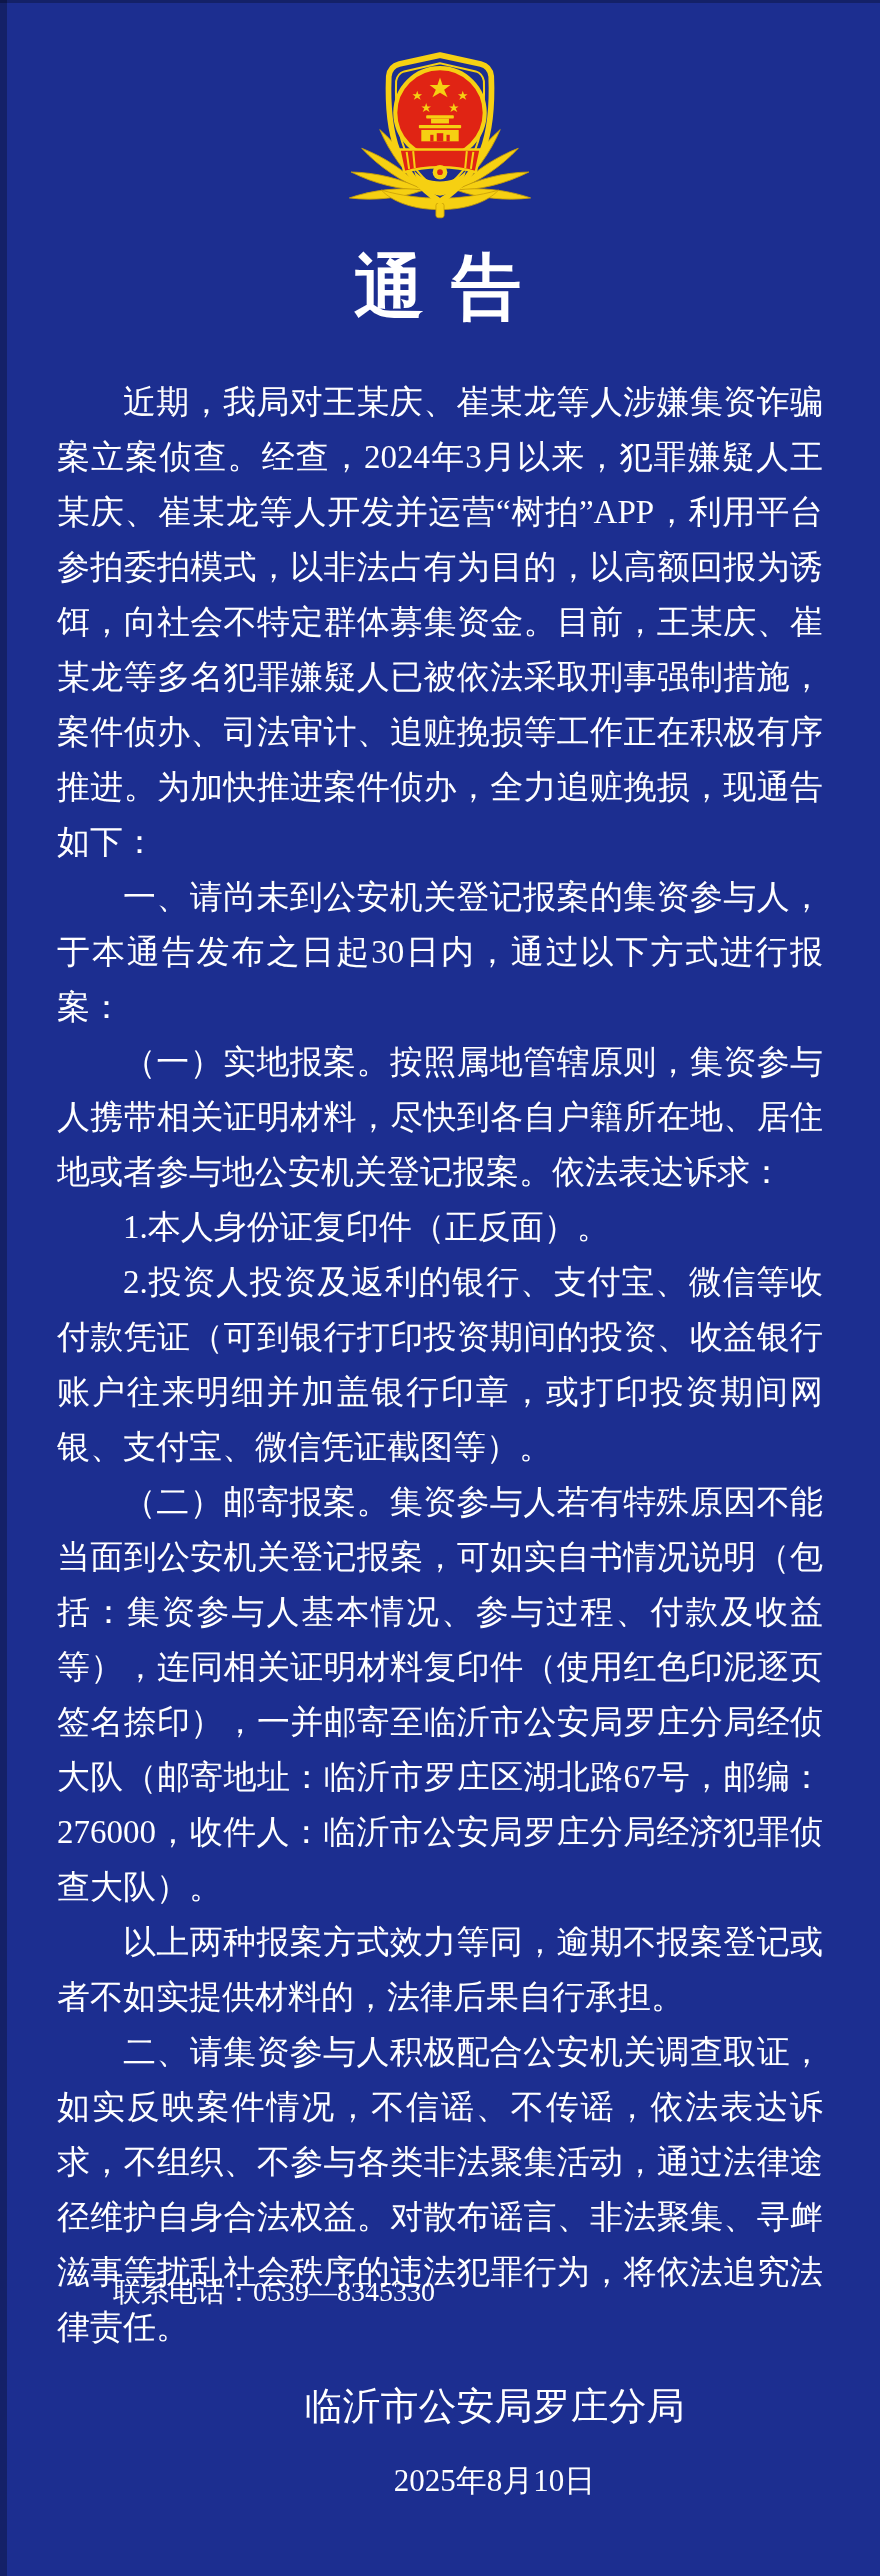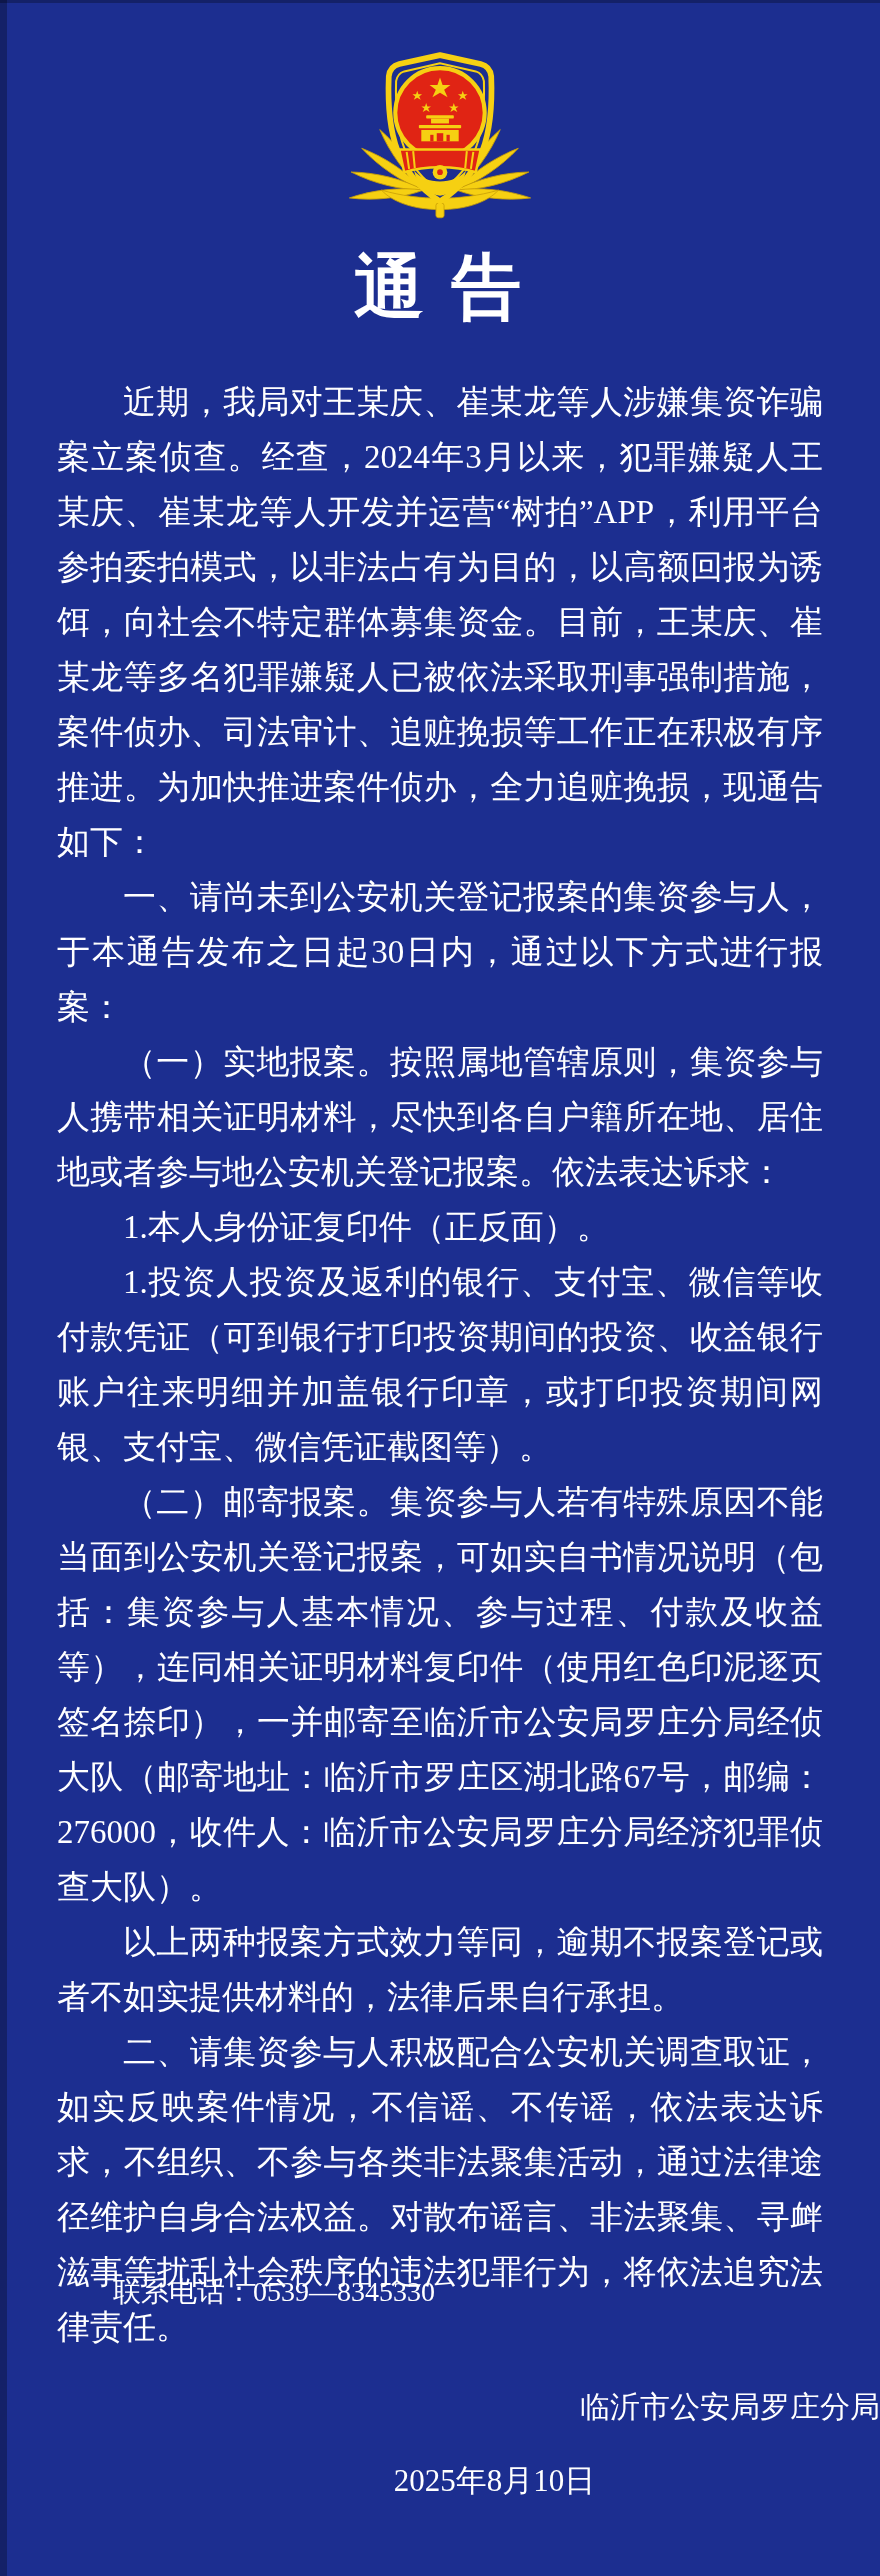--- a/index.html
+++ b/index.html
@@ -74,23 +74,22 @@
     position: absolute;
     top: 2386px;
     left: 0;
     width: 880px;
     box-sizing: border-box;
     padding-left: 109px;
     text-align: center;
   }
   .signature {
     margin: 0;
-    font-size: 30px;
+    font-size: 38px;
     line-height: 41px;
-    text-align: right;
   }
   .issue-date {
     margin: 33px 0 0 0;
     font-size: 31px;
     line-height: 41px;
   }
 </style>
 </head>
 <body>
 
@@ -147,21 +146,21 @@
   </div>
 
   <h1 class="title">通  告</h1>
 
   <div class="body-text">
 
   <p class="para">近期，我局对王某庆、崔某龙等人涉嫌集资诈骗案立案侦查。经查，2024年3月以来，犯罪嫌疑人王某庆、崔某龙等人开发并运营“树拍”APP，利用平台参拍委拍模式，以非法占有为目的，以高额回报为诱饵，向社会不特定群体募集资金。目前，王某庆、崔某龙等多名犯罪嫌疑人已被依法采取刑事强制措施，案件侦办、司法审计、追赃挽损等工作正在积极有序推进。为加快推进案件侦办，全力追赃挽损，现通告如下：</p>
       <p class="para">一、请尚未到公安机关登记报案的集资参与人，于本通告发布之日起30日内，通过以下方式进行报案：</p>
       <p class="para">（一）实地报案。按照属地管辖原则，集资参与人携带相关证明材料，尽快到各自户籍所在地、居住地或者参与地公安机关登记报案。依法表达诉求：</p>
       <p class="para">1.本人身份证复印件（正反面）。</p>
-      <p class="para">1.投资人投资及返利的银行、支付宝、微信等收付款凭证（可到银行打印投资期间的投资、收益银行账户往来明细并加盖银行印章，或打印投资期间网银、支付宝、微信凭证截图等）。</p>
+      <p class="para">2.投资人投资及返利的银行、支付宝、微信等收付款凭证（可到银行打印投资期间的投资、收益银行账户往来明细并加盖银行印章，或打印投资期间网银、支付宝、微信凭证截图等）。</p>
       <p class="para">（二）邮寄报案。集资参与人若有特殊原因不能当面到公安机关登记报案，可如实自书情况说明（包括：集资参与人基本情况、参与过程、付款及收益等），连同相关证明材料复印件（使用红色印泥逐页签名捺印），一并邮寄至临沂市公安局罗庄分局经侦大队（邮寄地址：临沂市罗庄区湖北路67号，邮编：276000，收件人：临沂市公安局罗庄分局经济犯罪侦查大队）。</p>
       <p class="para">以上两种报案方式效力等同，逾期不报案登记或者不如实提供材料的，法律后果自行承担。</p>
       <p class="para">二、请集资参与人积极配合公安机关调查取证，如实反映案件情况，不信谣、不传谣，依法表达诉求，不组织、不参与各类非法聚集活动，通过法律途径维护自身合法权益。对散布谣言、非法聚集、寻衅滋事等扰乱社会秩序的违法犯罪行为，将依法追究法律责任。</p>
     </div>
 
   <p class="contact-line">联系电话：0539—8345330</p>
 
   <div class="signoff">
     <p class="signature">临沂市公安局罗庄分局</p>
     <p class="issue-date">2025年8月10日</p>

